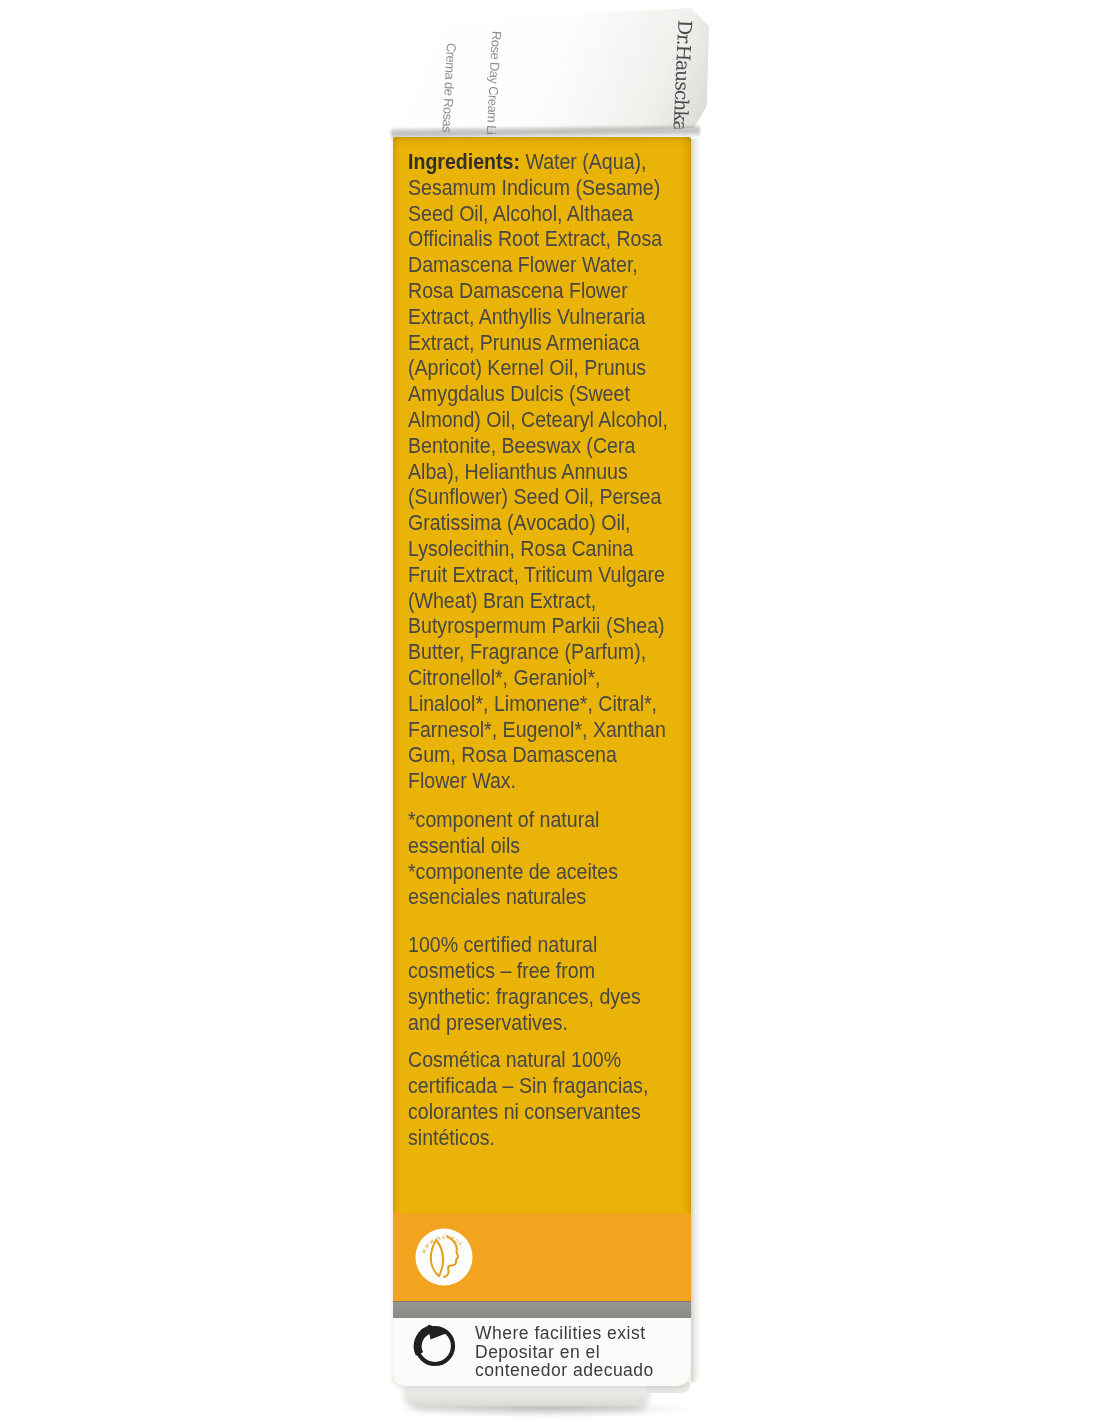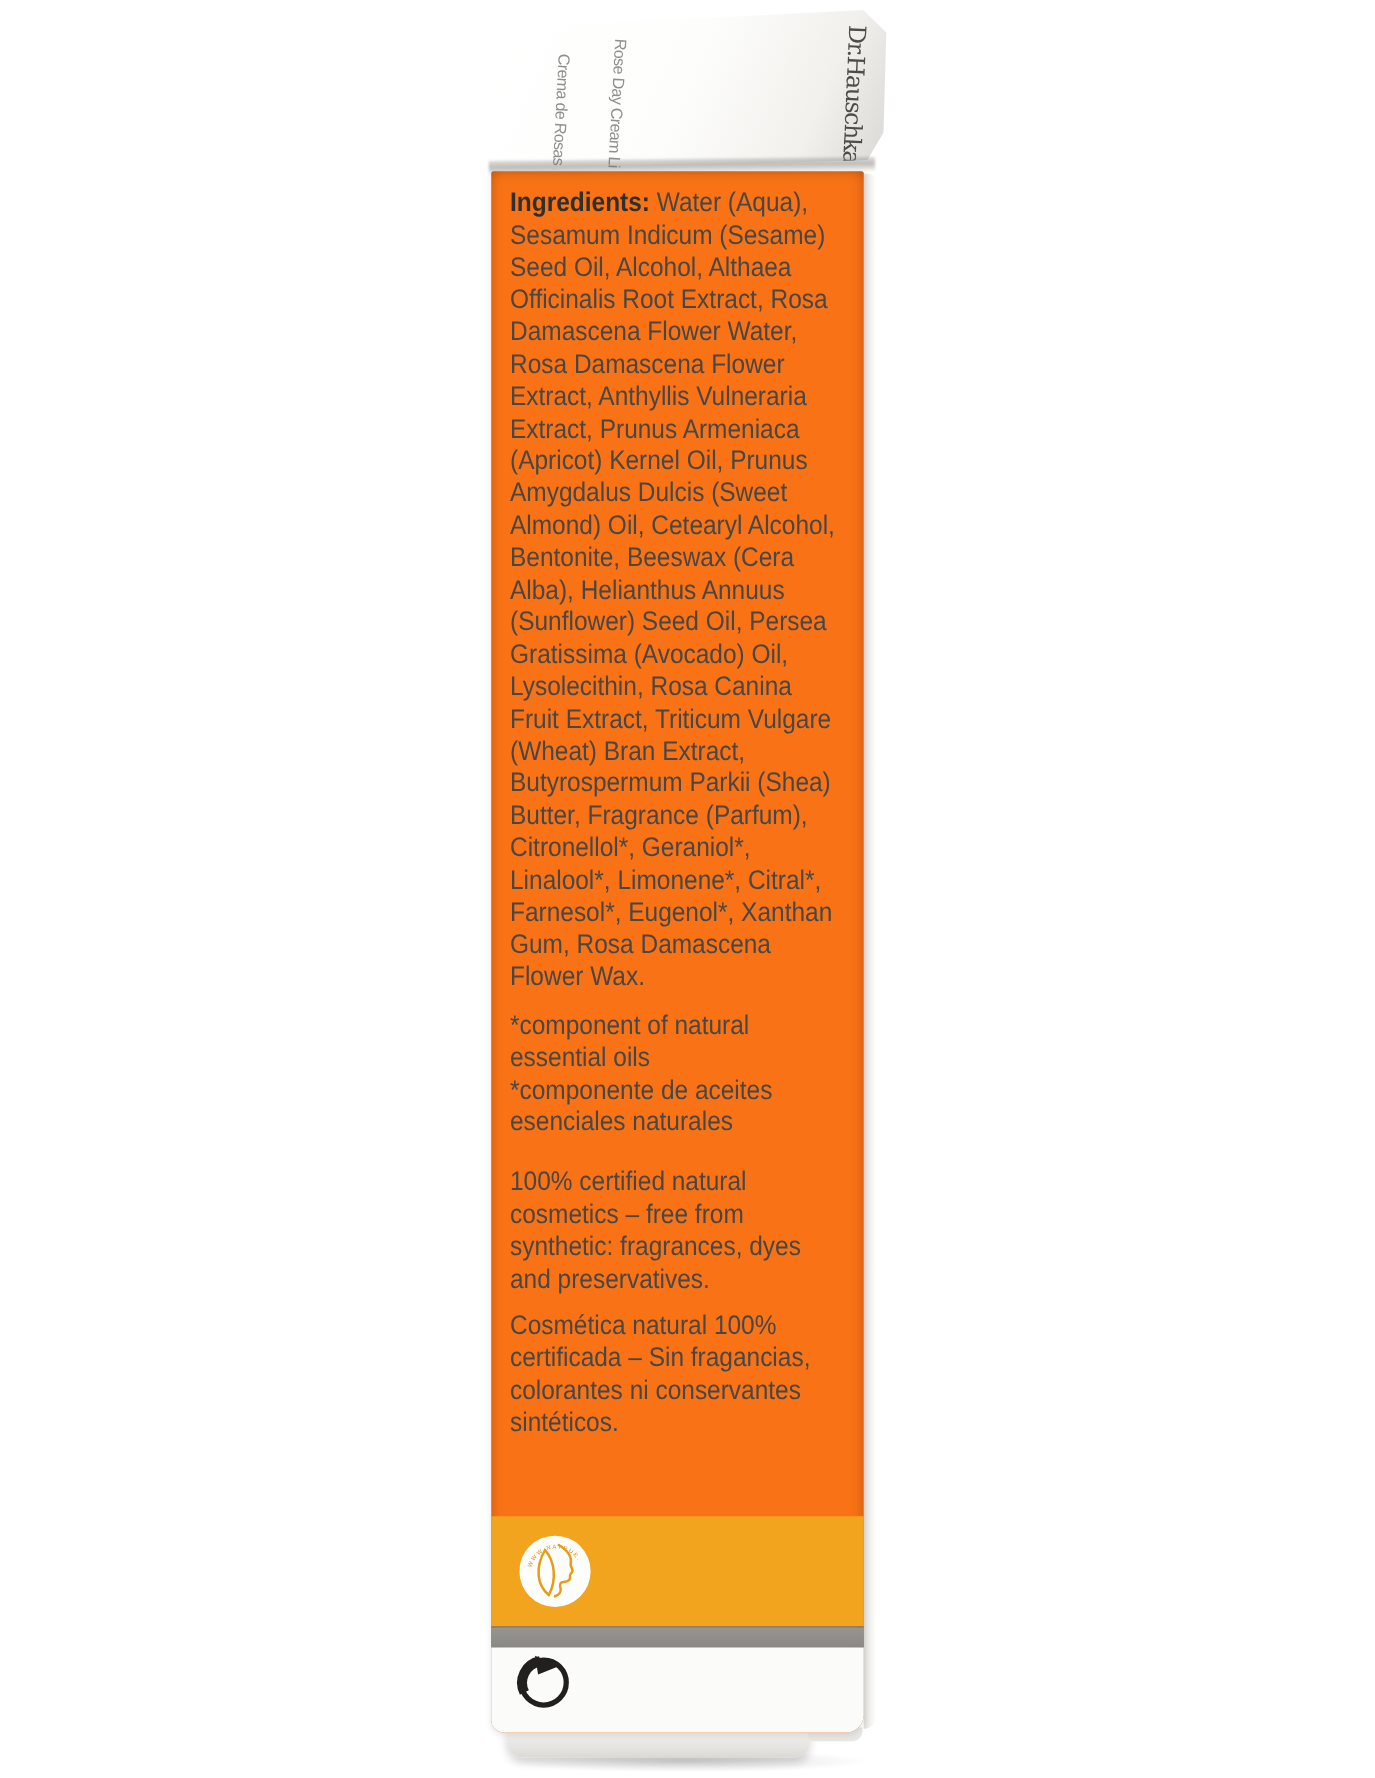--- a/index.html
+++ b/index.html
@@ -29,21 +29,21 @@
   .tab{position:absolute;left:405px;top:1382px;width:243px;height:24px;
        background:linear-gradient(180deg,#f3f2ef,#e7e5e1 65%,#dbd9d4);
        border-radius:2px 2px 12px 14px;box-shadow:0 4px 7px rgba(0,0,0,.16);}
   .tab-right{position:absolute;left:646px;top:1382px;width:44px;height:11px;
              background:#e9e7e3;border-radius:0 0 8px 4px;}
   .ground-shadow{position:absolute;left:398px;top:1400px;width:300px;height:18px;
                  background:radial-gradient(ellipse at center,rgba(0,0,0,.15),rgba(0,0,0,0) 70%);}
 
   
   .panel{position:absolute;left:393px;top:137px;width:298px;height:1249px;
-         background:#f97316;border-radius:2px 2px 14px 10px;
+         background:#eab308;border-radius:2px 2px 14px 10px;
          box-shadow:inset 6px 0 9px -6px rgba(0,0,0,.22),
                     inset -8px 0 10px -7px rgba(0,0,0,.20),
                     inset 0 9px 9px -7px rgba(0,0,0,.14),
                     0 2px 5px rgba(0,0,0,.10);}
   .panel p{margin:0 0 0 15px;width:330px;color:#474745;
            font-size:21.5px;line-height:25.8px;white-space:pre-line;
            transform:scaleX(.91);transform-origin:0 0;letter-spacing:0;}
   .p-ing{padding-top:13px;}
   .ing-label{font-weight:700;color:#2f2f2d;}
   .p-note{margin-top:13px !important;}
@@ -142,16 +142,19 @@
 
     <div class="stripe"></div>
     <div class="bottom-white"></div>
 
     <div class="recycle-row">
       <svg viewBox="0 0 46 46" width="46" height="46">
         <circle cx="23" cy="23" r="18" fill="none" stroke="#21201e" stroke-width="4.2"></circle>
         <path d="M7.5 31 A17.5 17.5 0 0 1 20 6" fill="none" stroke="#21201e" stroke-width="8"></path>
         <polygon points="16,1.5 35,10 18.5,16.5" fill="#21201e"></polygon>
       </svg>
+      <div class="rec-text">Where facilities exist
+Depositar en el
+contenedor adecuado</div>
     </div>
 
   </div>
 </div>
 
 </body></html>

